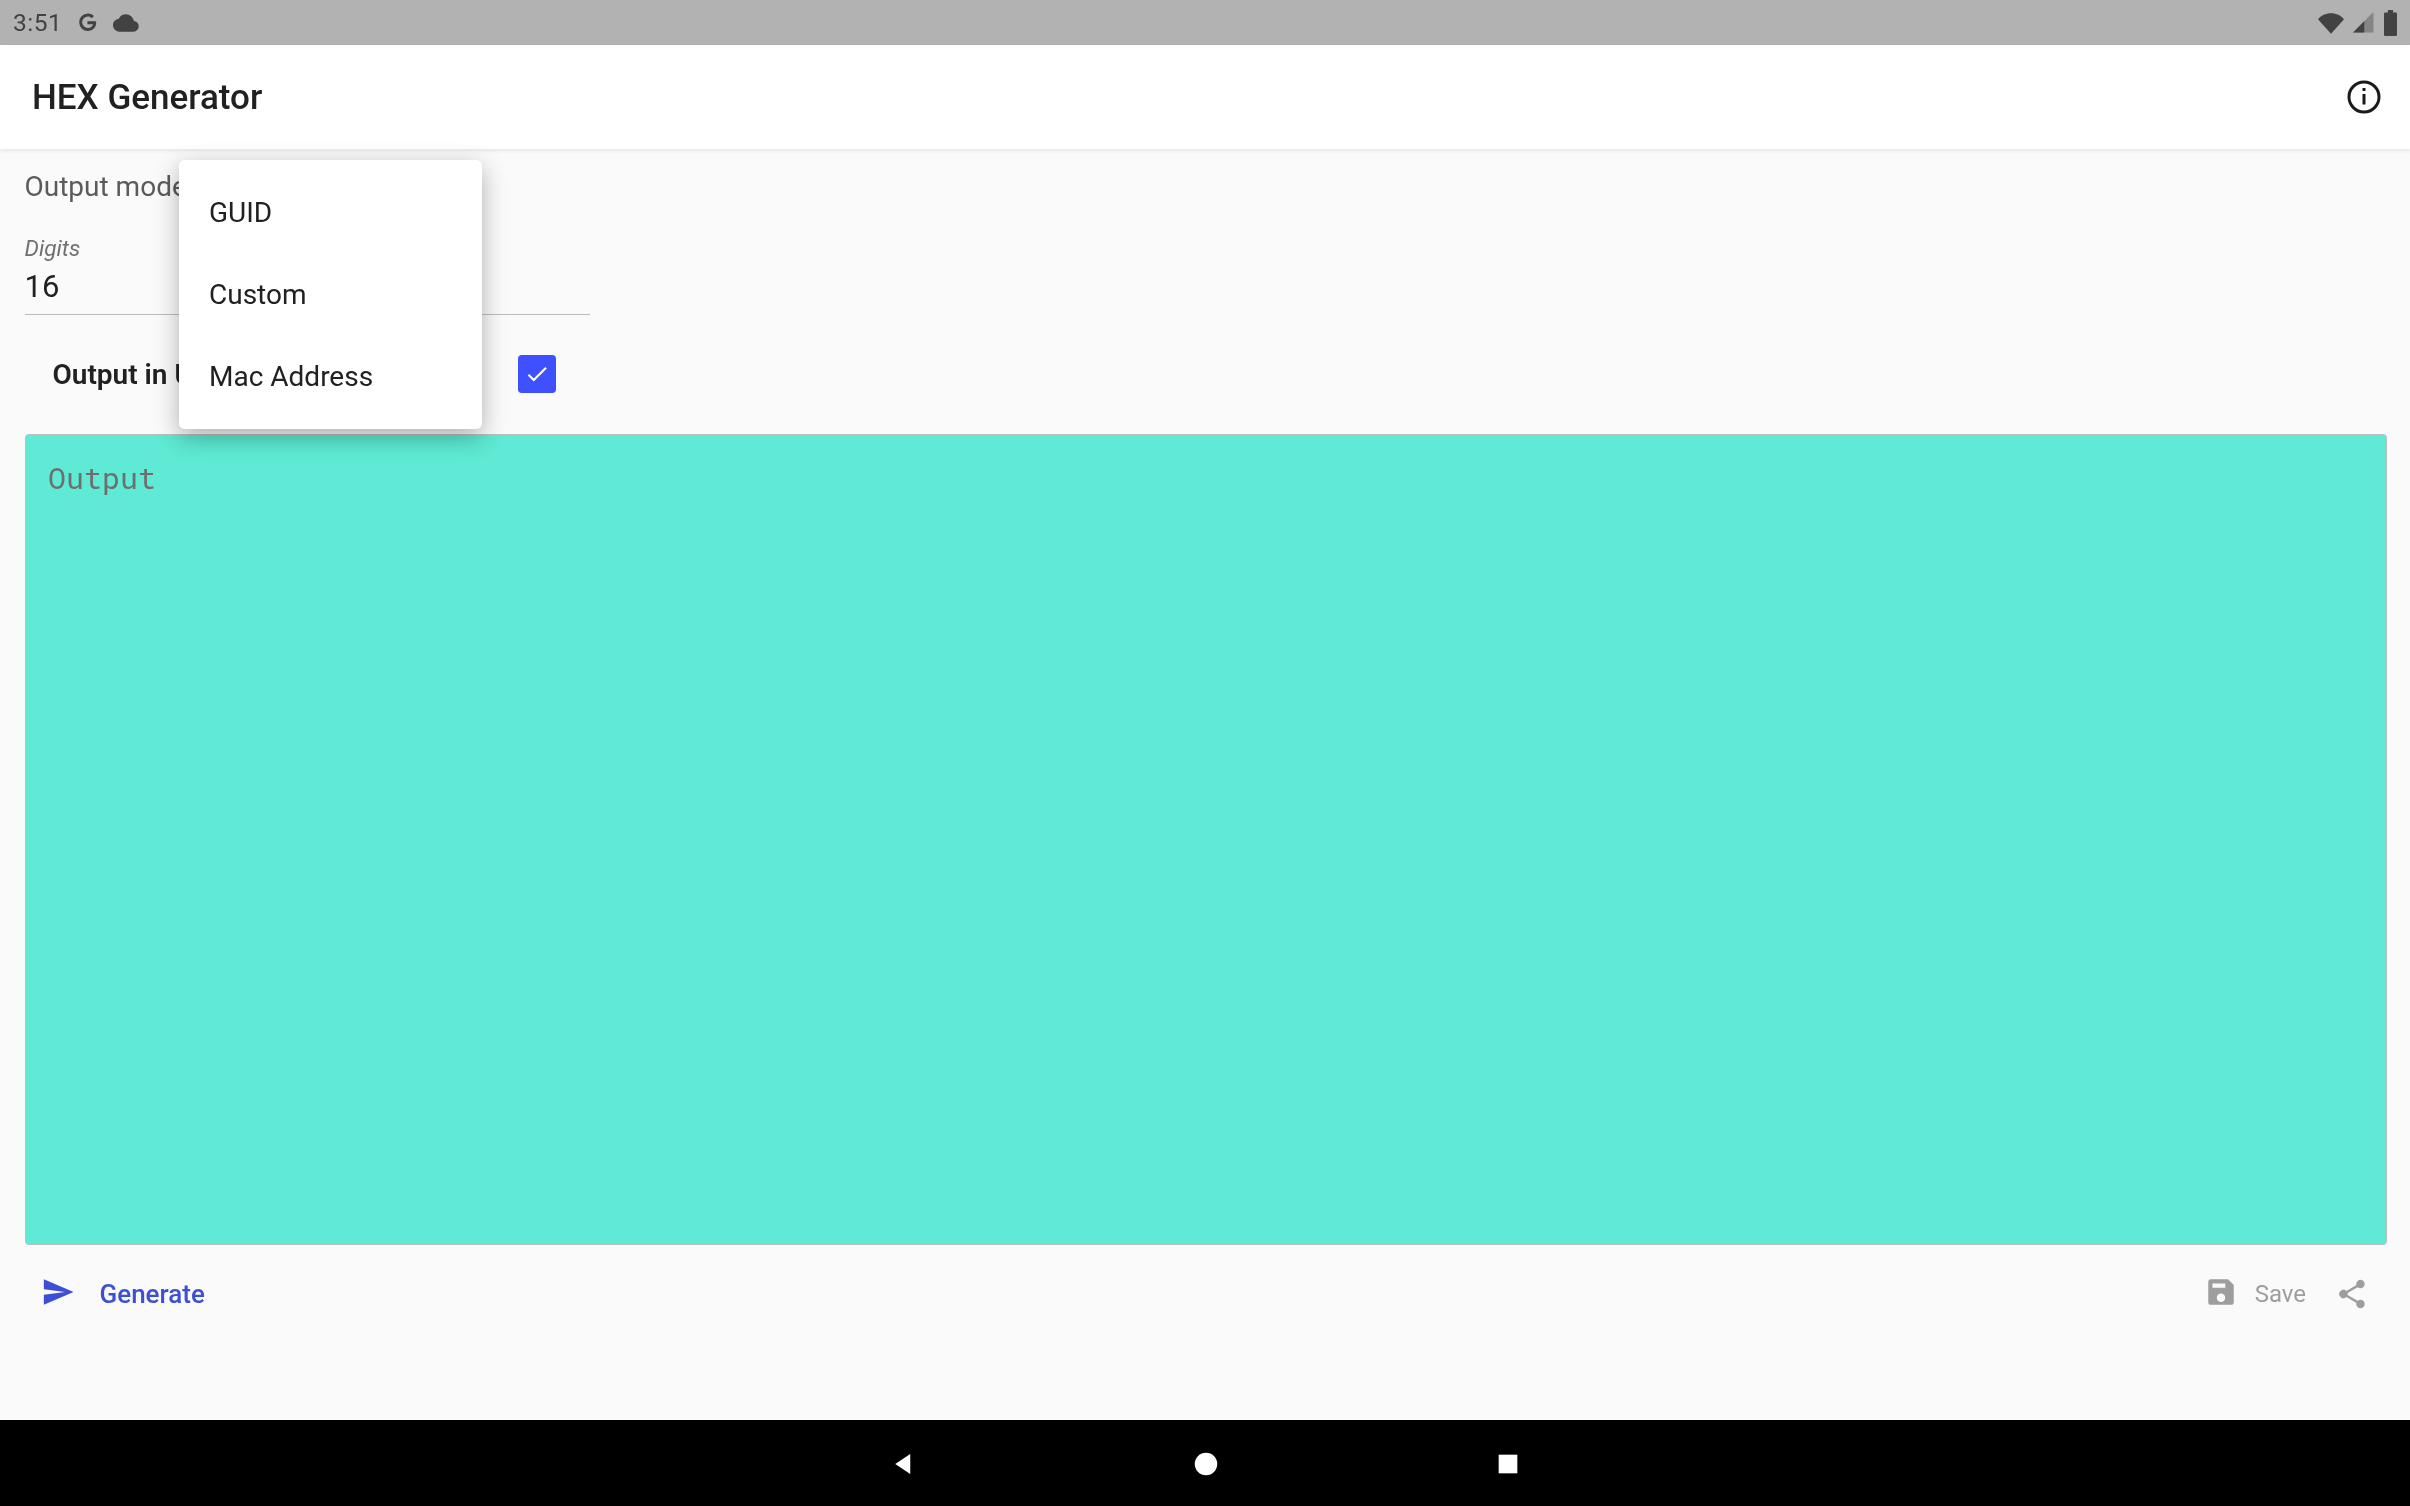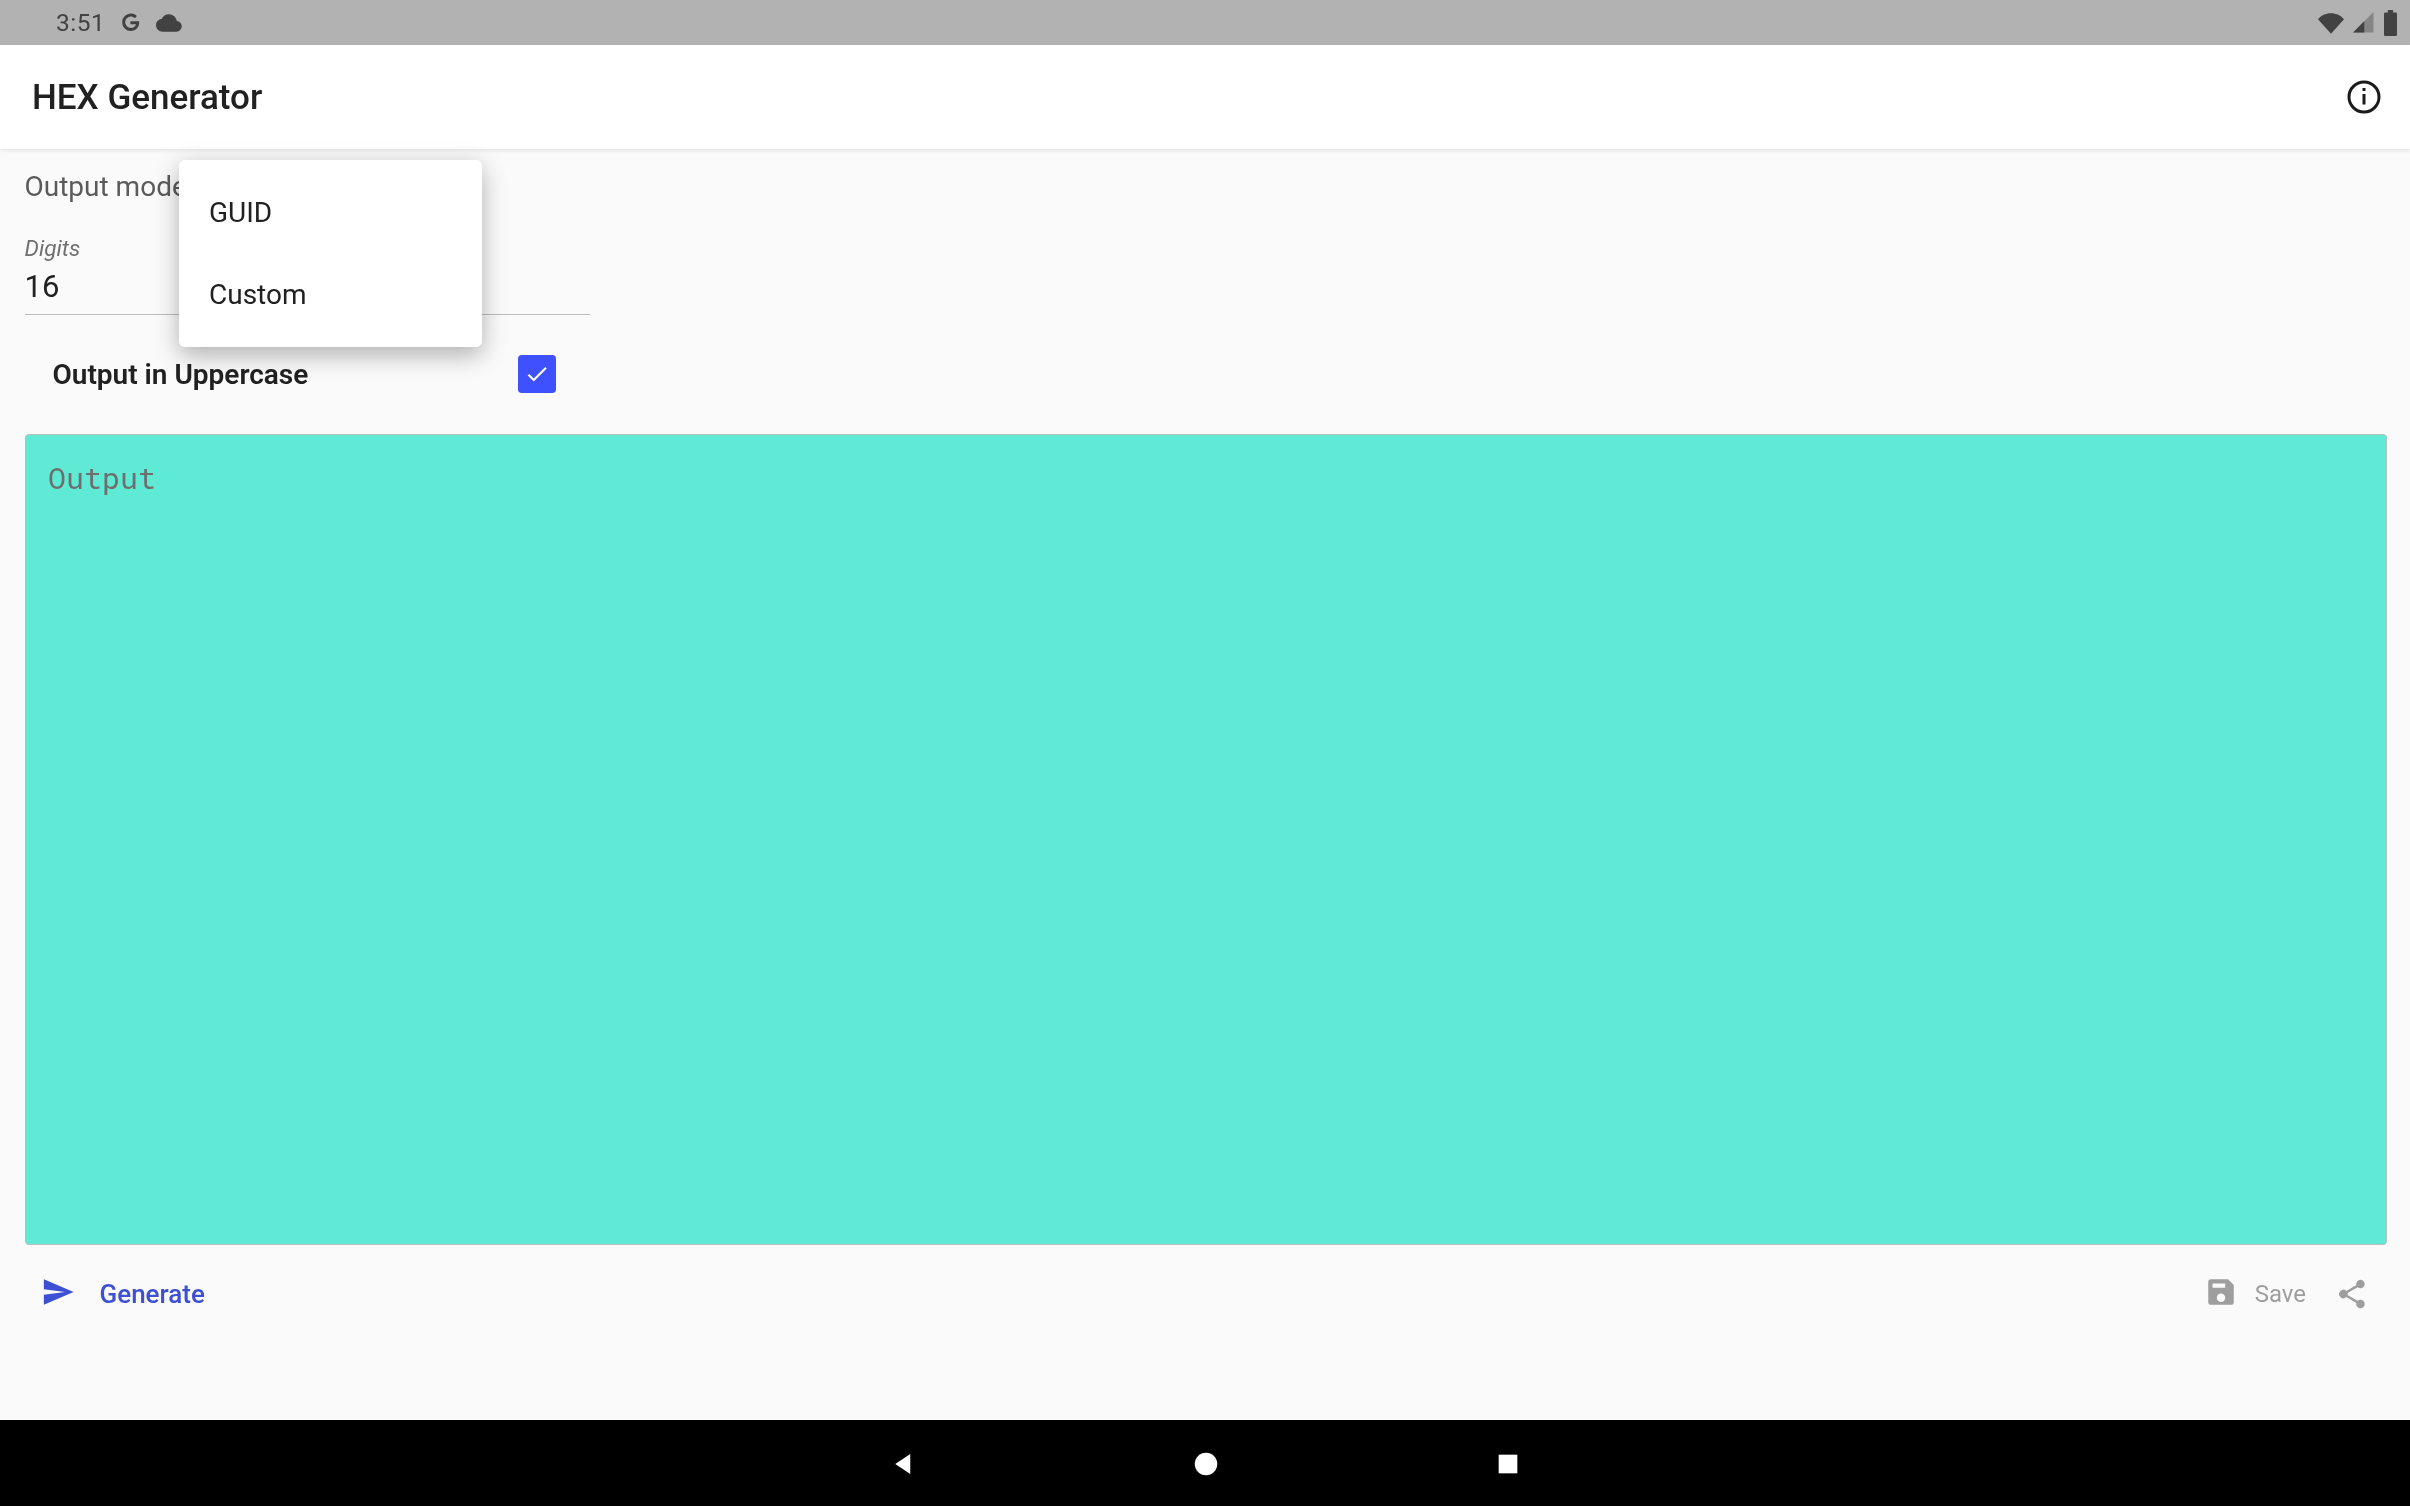--- a/index.html
+++ b/index.html
@@ -17,21 +17,21 @@
   .status-bar {
     height: 45px;
     width: 100%;
     background: #b2b2b2;
     display: flex;
     align-items: center;
     justify-content: space-between;
     padding: 0 13px;
     color: #424242;
   }
-  .status-left { display: flex; align-items: center; gap: 13px; margin-left: 43px; }
+  .status-left { display: flex; align-items: center; gap: 13px; }
   .status-time { font-size: 24.5px; font-weight: 400; letter-spacing: 0.5px; }
   .status-right { display: flex; align-items: center; gap: 7.5px; }
   .status-right svg, .status-left svg { display: block; }
 
   
   .app-bar {
     height: 104px;
     background: #ffffff;
     display: flex;
     align-items: center;
@@ -268,20 +268,21 @@
       <svg width="34" height="34" viewBox="0 0 24 24">
           <path fill="#9e9e9e" d="M18 16.08a2.91 2.91 0 0 0-1.96.77L8.91 12.7a3.27 3.27 0 0 0 0-1.39l7.05-4.11A2.99 2.99 0 1 0 15 5a3 3 0 0 0 .09.7L8.04 9.81a3 3 0 1 0 0 4.38l7.12 4.16A2.92 2.92 0 0 0 15 19a3 3 0 1 0 3-2.92z"></path>
         </svg>
     </div>
   </div>
 </div>
 
 <div class="menu-popup">
   <div class="menu-item">GUID</div>
   <div class="menu-item">Custom</div>
+  <div class="menu-item">Mac Address</div>
 </div>
 
 <div class="nav-bar">
   <div class="nav-btn">
     <svg width="30" height="30" viewBox="0 0 24 24">
         <path fill="#ffffff" d="M17 4v16L5 12 17 4z"></path>
       </svg>
   </div>
   <div class="nav-btn">
     <svg width="30" height="30" viewBox="0 0 24 24">

